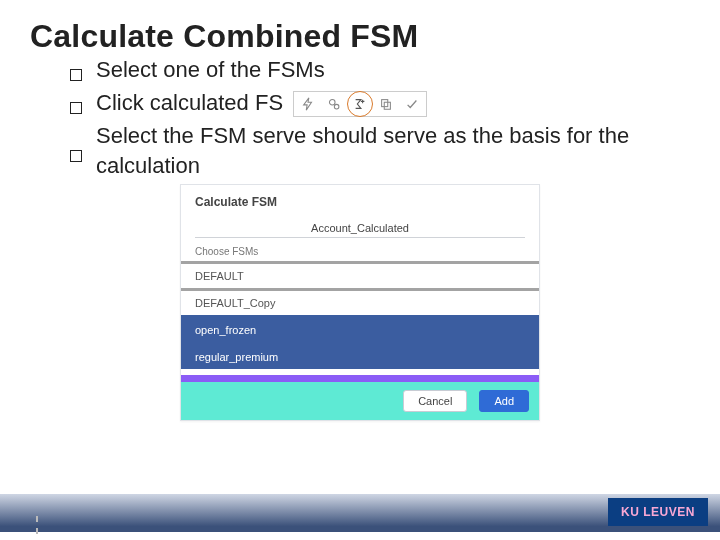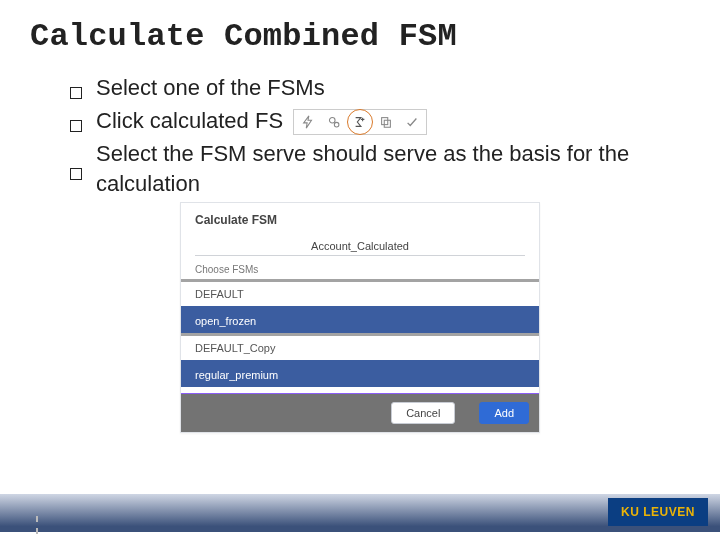--- a/index.html
+++ b/index.html
@@ -1,18 +1,18 @@
 <!DOCTYPE html>
 <html><head>
 <meta charset="utf-8">
 <style>
   * { box-sizing: border-box; margin: 0; padding: 0; }
   html, body { width: 720px; height: 540px; font-family: Arial, Helvetica, sans-serif; background: #fff; overflow: hidden; }
   .slide { position: relative; width: 720px; height: 540px; padding: 18px 30px 0 30px; }
-  .title { font-size: 32px; font-weight: 700; color: #222; margin-bottom: 18px; letter-spacing: 0.2px; font-family: Liberation Mono, monospace; }
+  .title { font-size: 32px; font-weight: 700; color: #222; letter-spacing: 0.2px; }
   .bullets { padding-left: 40px; }
   .bullet { display: flex; align-items: center; font-size: 22px; color: #222; line-height: 1.4; margin-bottom: 2px; }
   .bullet .sq { width: 12px; height: 12px; border: 1.5px solid #222; margin-top: 9px; margin-right: 14px; flex-shrink: 0; }
   .bullet .txt { flex: 1; }
   .inline-toolbar {
     display: inline-flex; align-items: center; vertical-align: middle;
     border: 1px solid #ccc; background: #fff; height: 26px; padding: 0 4px;
     gap: 6px; margin-left: 4px;
   }
   .tb-icon { width: 20px; height: 20px; display: inline-flex; align-items: center; justify-content: center; color: #666; }
@@ -33,39 +33,39 @@
   .dlg-label { font-size: 10px; color: #777; margin-bottom: 4px; }
   .dlg-input {
     width: 100%; border: none; border-bottom: 1px solid #d0d3d8;
     padding: 3px 0; font-size: 11px; color: #444; text-align: center;
   }
   .dlg-list { border-top: 0; }
   .dlg-list-label { font-size: 10px; color: #777; padding: 8px 14px 4px 14px; }
   .dlg-item { padding: 6px 14px; font-size: 11px; border-top: 3px solid #a3a3a3; color: #555; }
   .dlg-item.sel { background: #3b5da0; color: #fff; border-top-color: #3b5da0; }
   .dlg-footer {
-    margin-top: 6px; background: #737373; padding: 8px 10px;
-    display: flex; justify-content: flex-end; gap: 24px; border-top: 1px solid #8b5cf6;
+    margin-top: 6px; background: #5eead4; padding: 8px 10px;
+    display: flex; justify-content: flex-end; gap: 12px; border-top: 7px solid #8b5cf6;
   }
   .btn {
     font-size: 11px; padding: 4px 14px; border-radius: 3px; border: 1px solid #c8ccd4;
     background: #fff; color: #444;
   }
   .btn.primary { background: #2f6bd6; color: #fff; border-color: #2f6bd6; }
 
   .footer-band {
     position: absolute; left: 0; right: 0; bottom: 8px; height: 38px;
     background: linear-gradient(#cfd6e4, #3b517a 85%);
   }
   .footer-band::after {
     content: ""; position: absolute; top: -28px; left: 0; right: 0; height: 4px; background: #fff;
   }
   .ku-badge {
     position: absolute; right: 12px; bottom: 14px; width: 100px; height: 28px;
-    background: #0b3e82; color: #eab308; display: flex; align-items: center; justify-content: center;
+    background: #0b3e82; color: #f9a8d4; display: flex; align-items: center; justify-content: center;
     font-size: 12px; font-weight: 700; letter-spacing: 0.5px;
   }
   .tiny-marks { position: absolute; left: 36px; bottom: 6px; display: flex; flex-direction: column; gap: 6px; }
   .tiny-marks span { width: 2px; height: 6px; background: #bbb; }
 </style>
 </head>
 <body>
 
 <div class="slide">
 
@@ -123,22 +123,22 @@
   </div>
 
   <div class="dialog">
     <div class="dlg-header">Calculate FSM</div>
     <div class="dlg-section">
       <input class="dlg-input" type="text" value="Account_Calculated" style="">
     </div>
     <div class="dlg-list">
       <div class="dlg-list-label">Choose FSMs</div>
       <div class="dlg-item">DEFAULT</div>
+      <div class="dlg-item">DEFAULT_Copy</div>
       <div class="dlg-item sel">open_frozen</div>
-      <div class="dlg-item">DEFAULT_Copy</div>
       <div class="dlg-item sel">regular_premium</div>
     </div>
     <div class="dlg-footer">
       <button class="btn">Cancel</button>
       <button class="btn primary">Add</button>
     </div>
   </div>
 
   <div class="footer-band"></div>
   <div class="ku-badge">KU LEUVEN</div>

